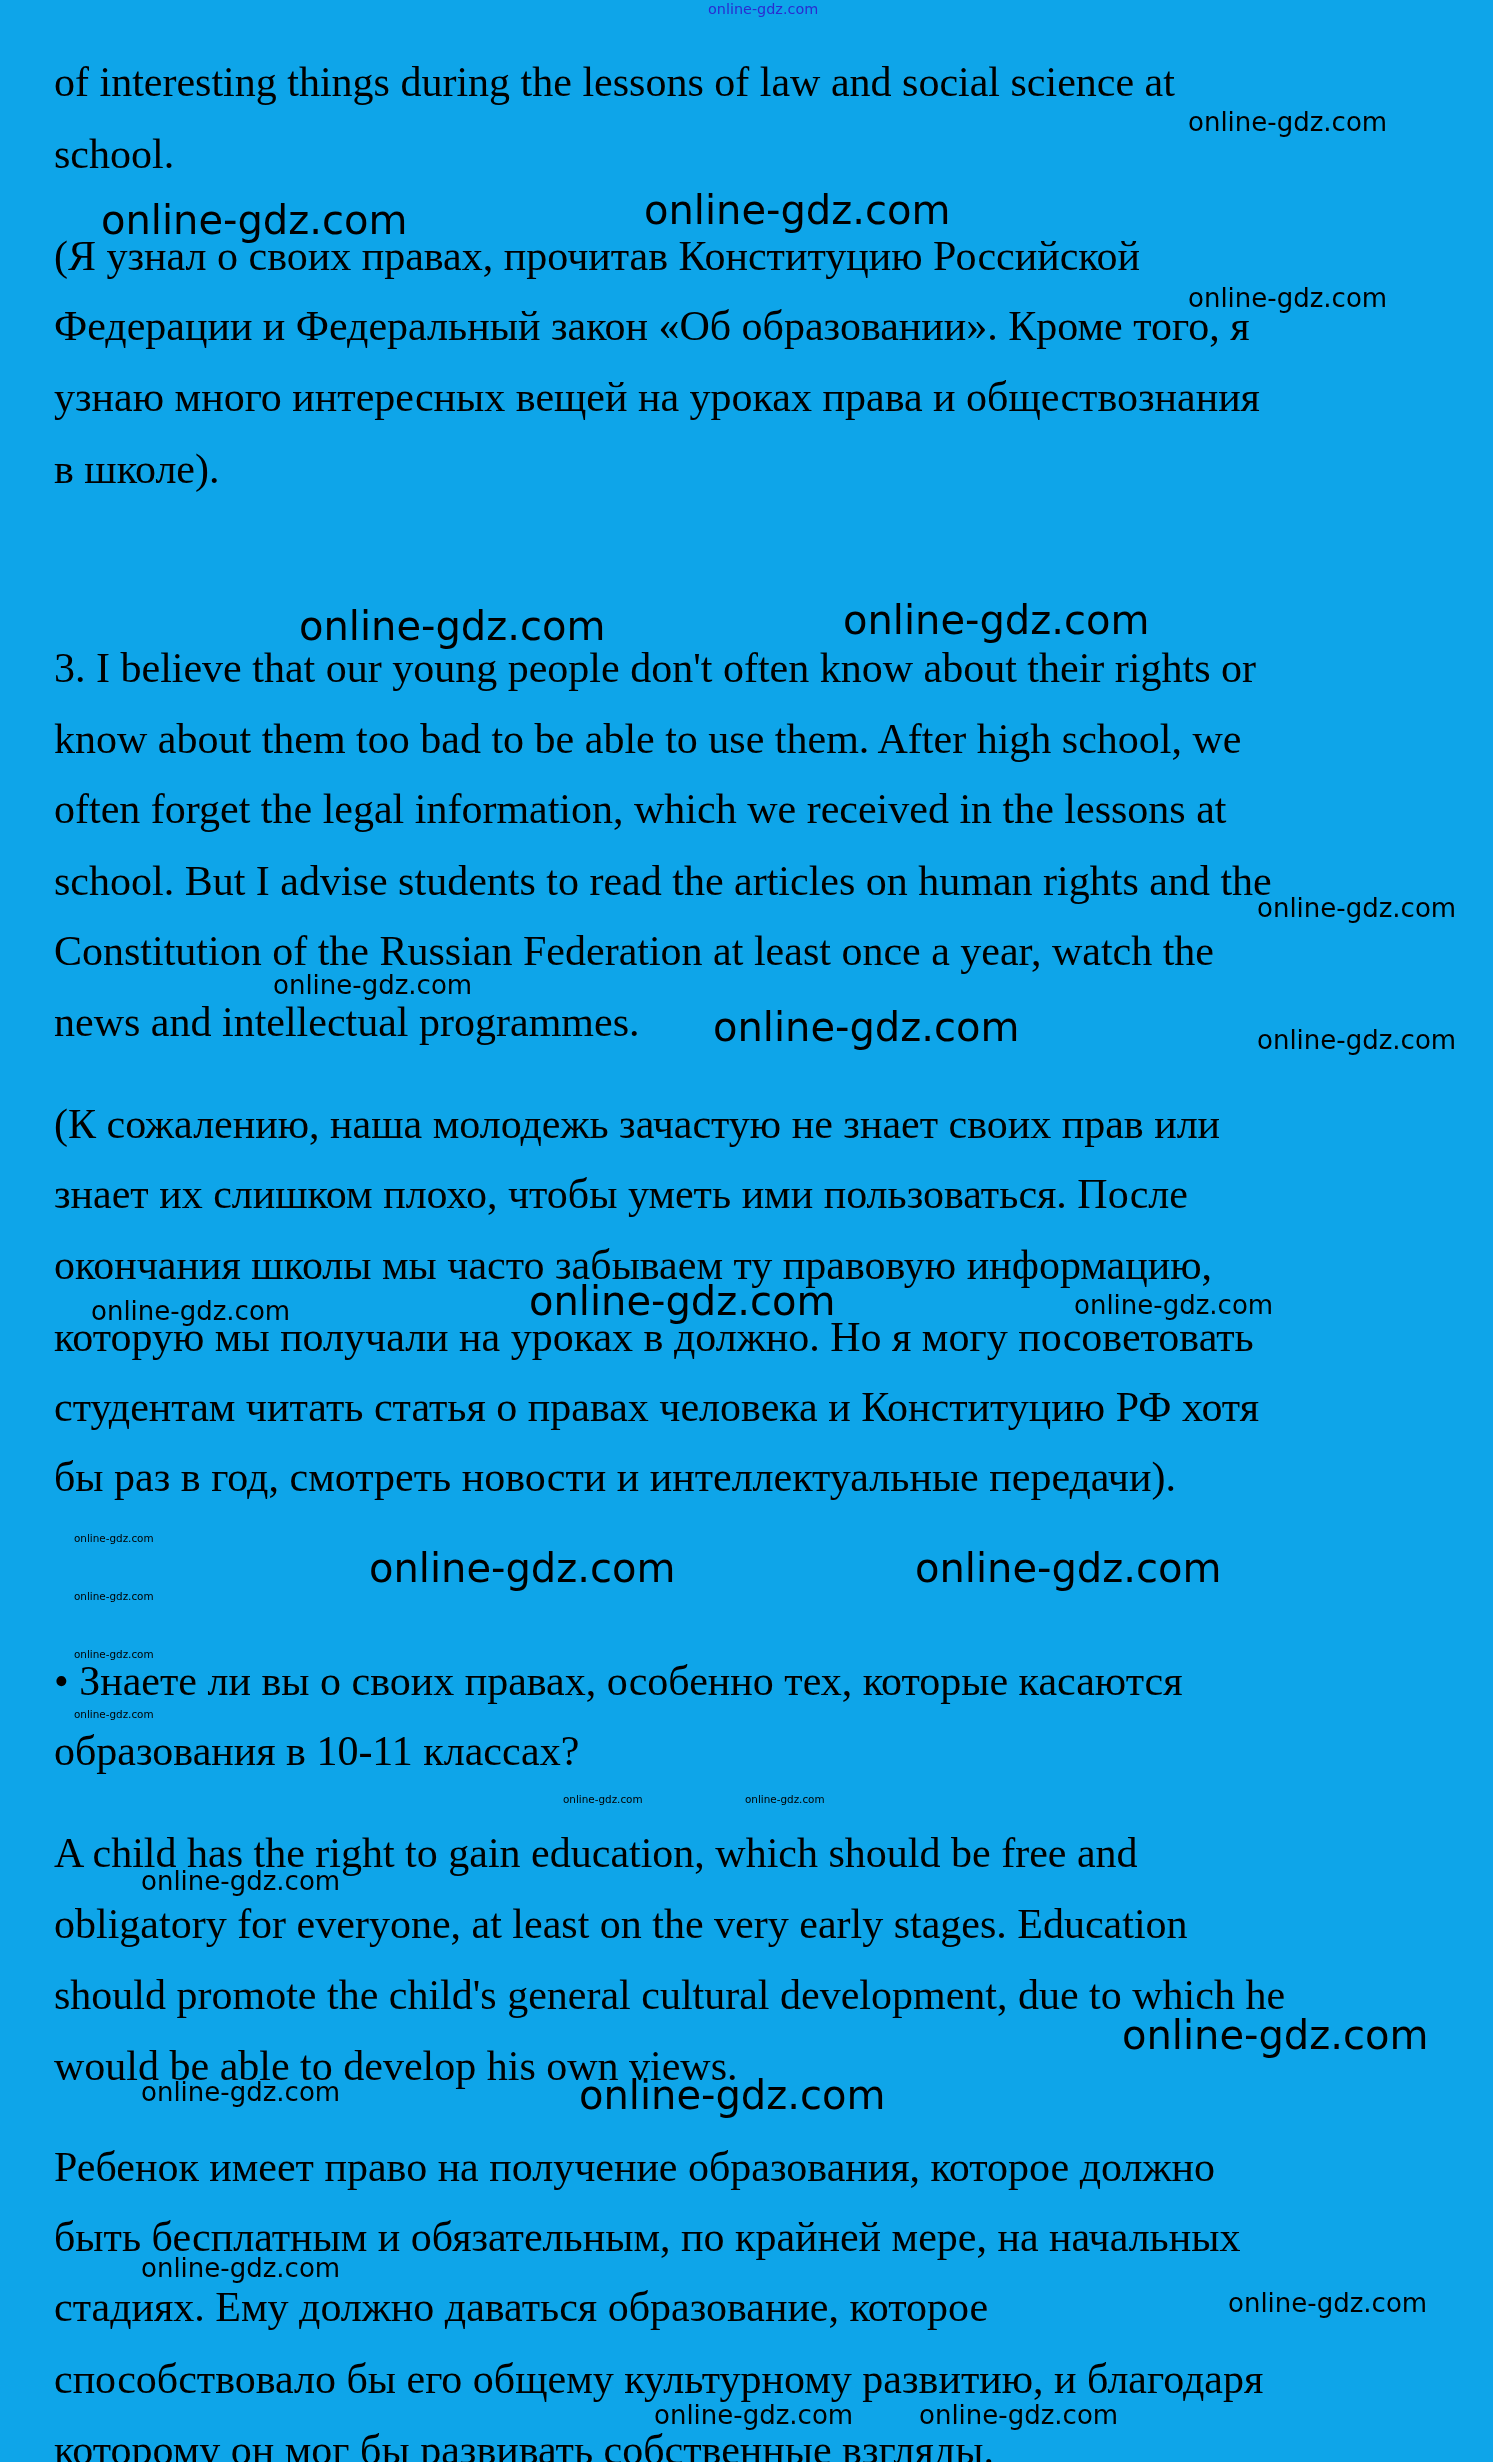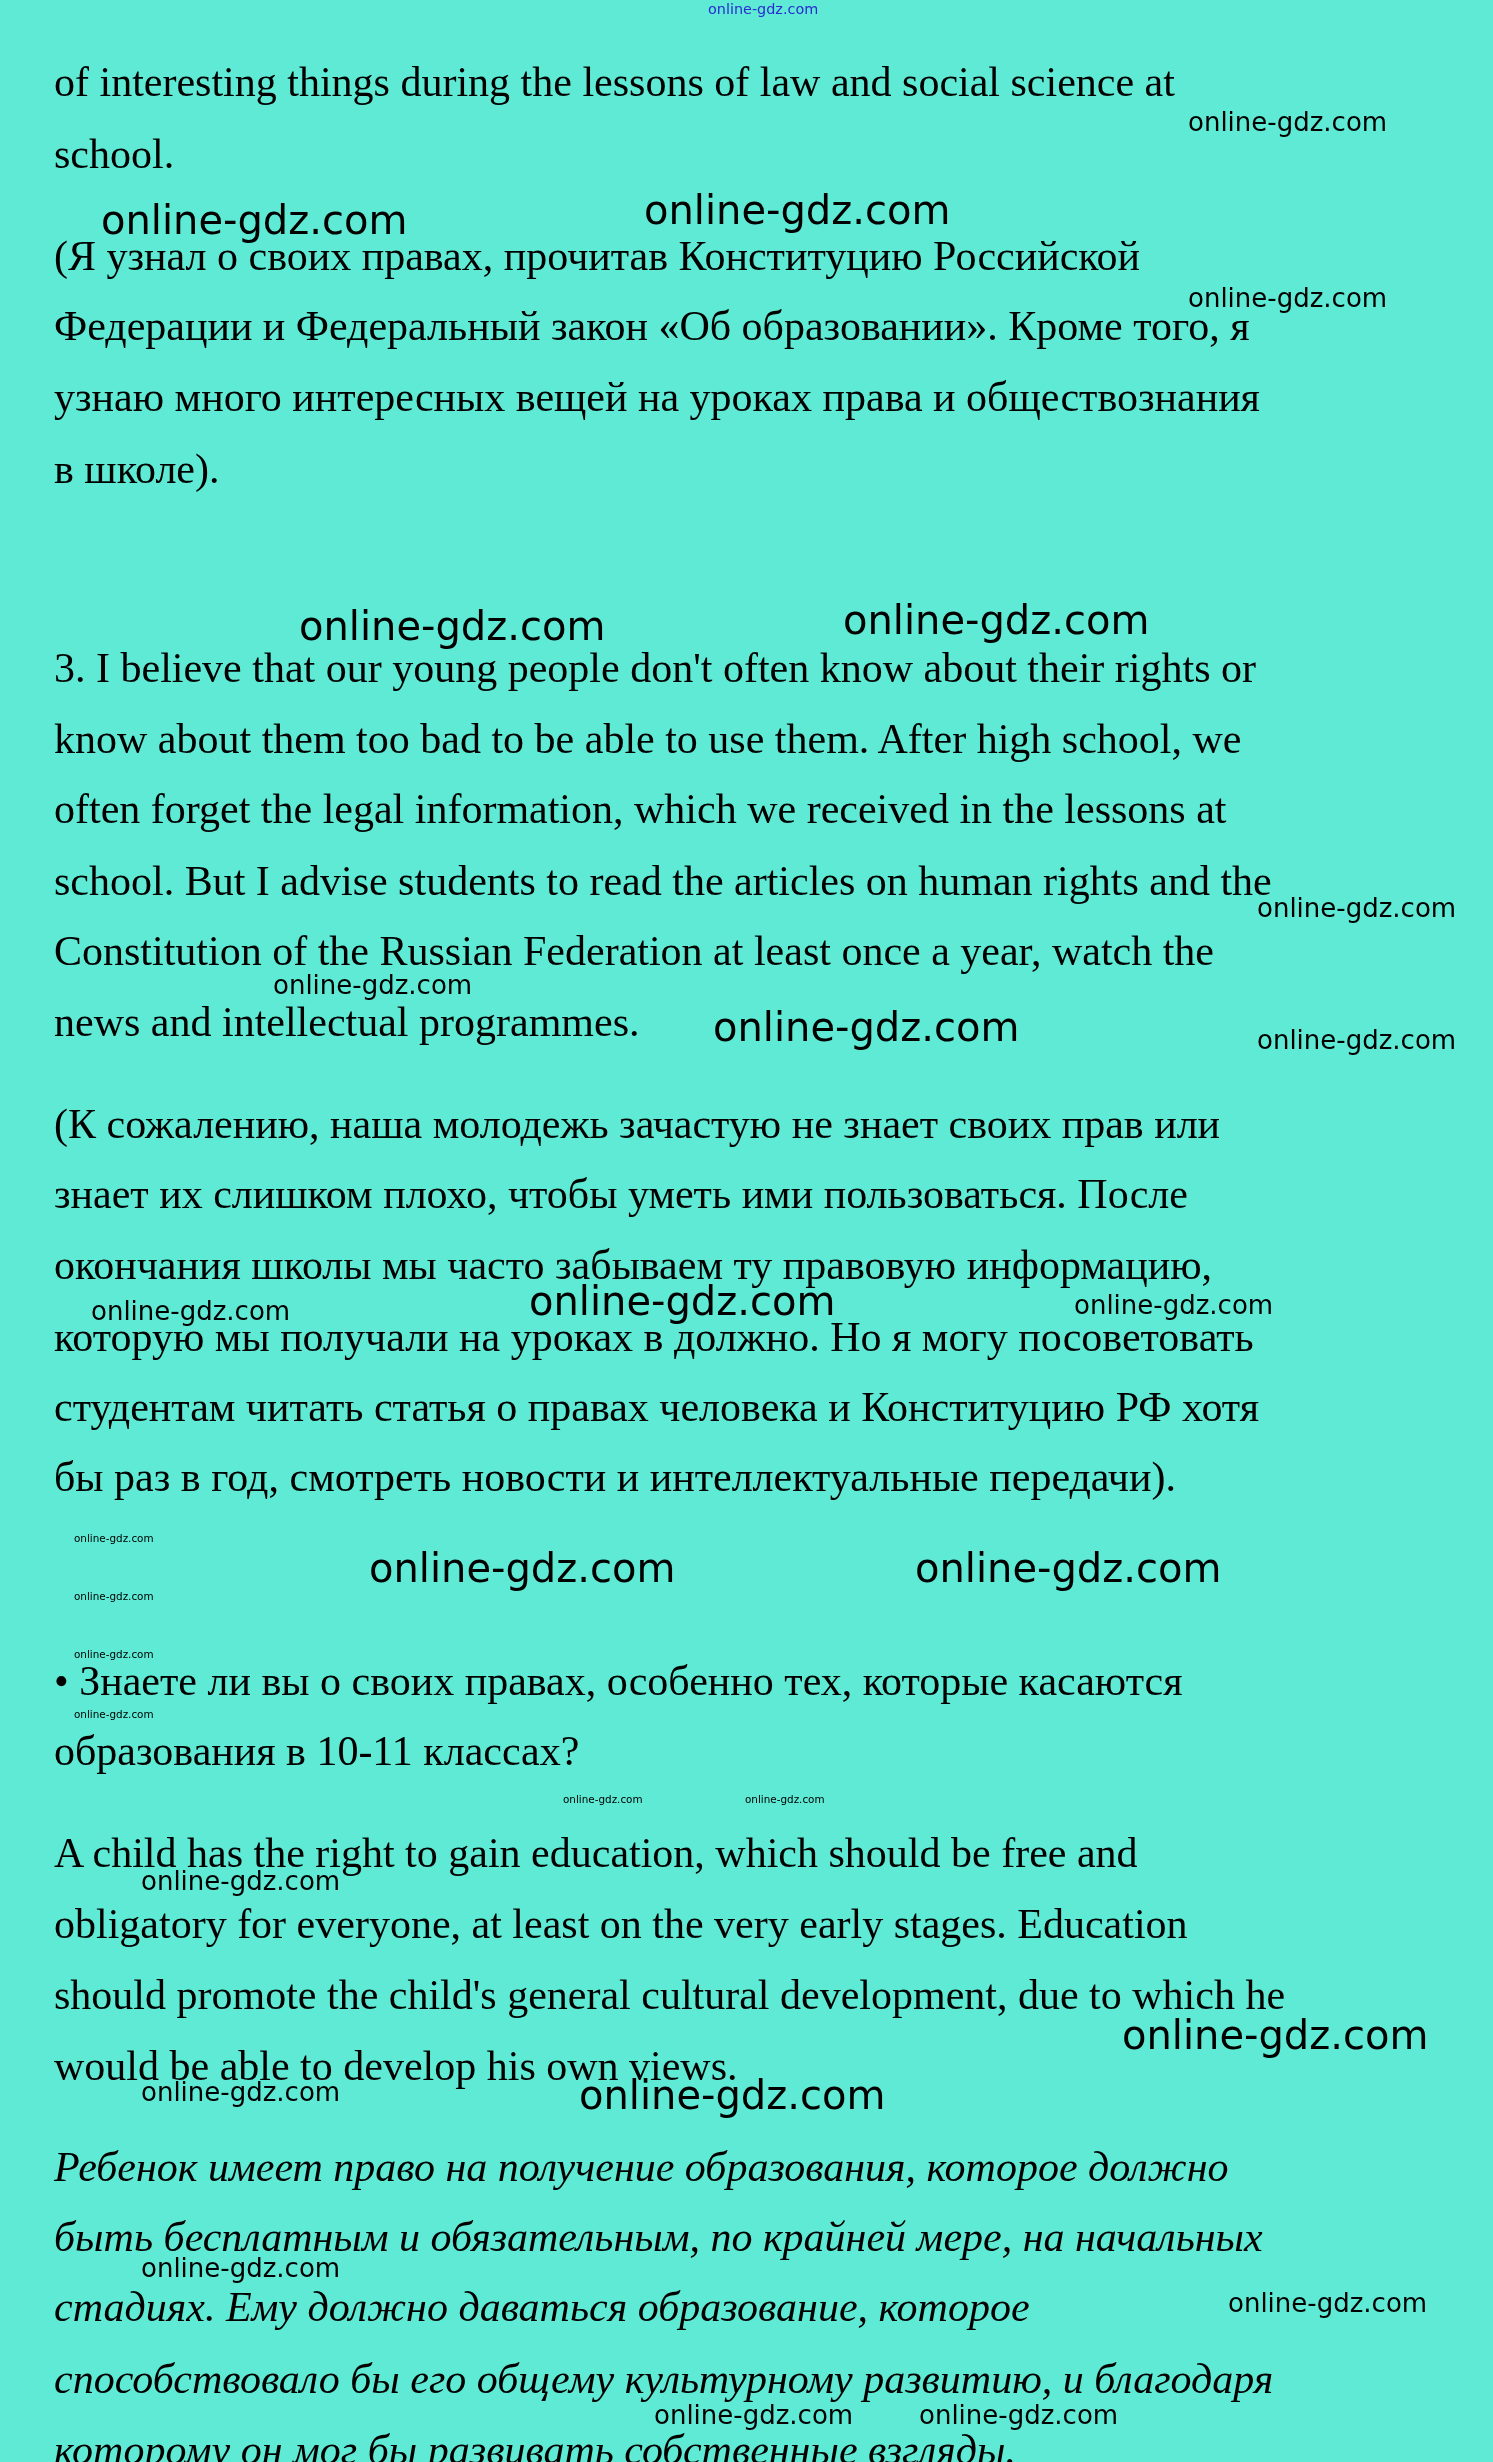--- a/index.html
+++ b/index.html
@@ -1,24 +1,24 @@
 <!DOCTYPE html>
 <html style="font-size:12.8px"><head>
 <meta charset="utf-8">
 <style>
   html, body { margin:0; padding:0; background:#ffffff; }
   body { width:1493px; height:2462px; position:relative; overflow:hidden; }
-  .page { position:absolute; left:0; top:0; width:1493px; height:2462px; background:#5eead4; }
+  .page { position:absolute; left:0; top:0; width:1493px; height:2462px; background:#0ea5e9; }
   .line {
     position:absolute; left:54px;
     font-family:"Liberation Serif","DejaVu Serif",serif;
     font-size:42px; line-height:48px; color:#000; white-space:nowrap;
     transform-origin:left top;
   }
-  .line.it { font-style:italic; }
+  .line.it { }
   .wm {
     position:absolute; font-family:"DejaVu Sans","Liberation Sans",sans-serif;
     color:#000; white-space:nowrap; line-height:1;
   }
   .wm.lg { font-size:40px; }
   .wm.md { font-size:26px; }
   .wm.sm { font-size:10.4px; }
   .wm.top { font-size:14.4px; color:#2b2bd0; }
 </style>
 </head>

